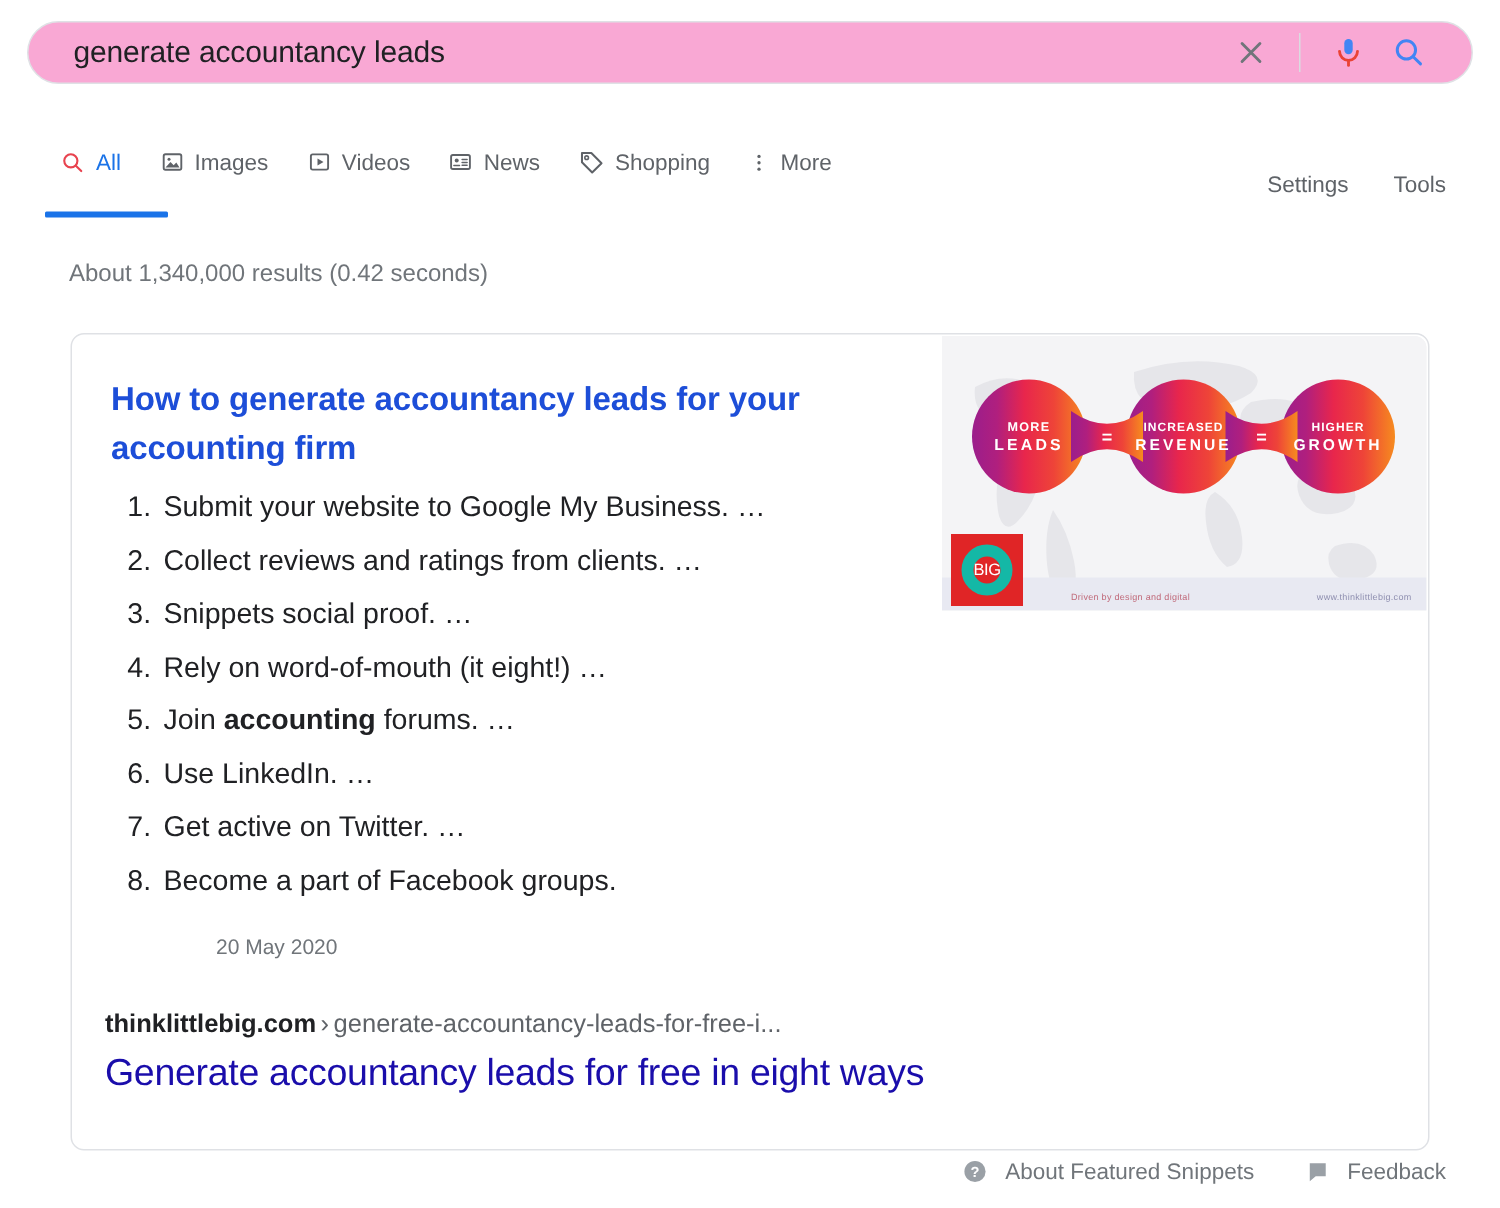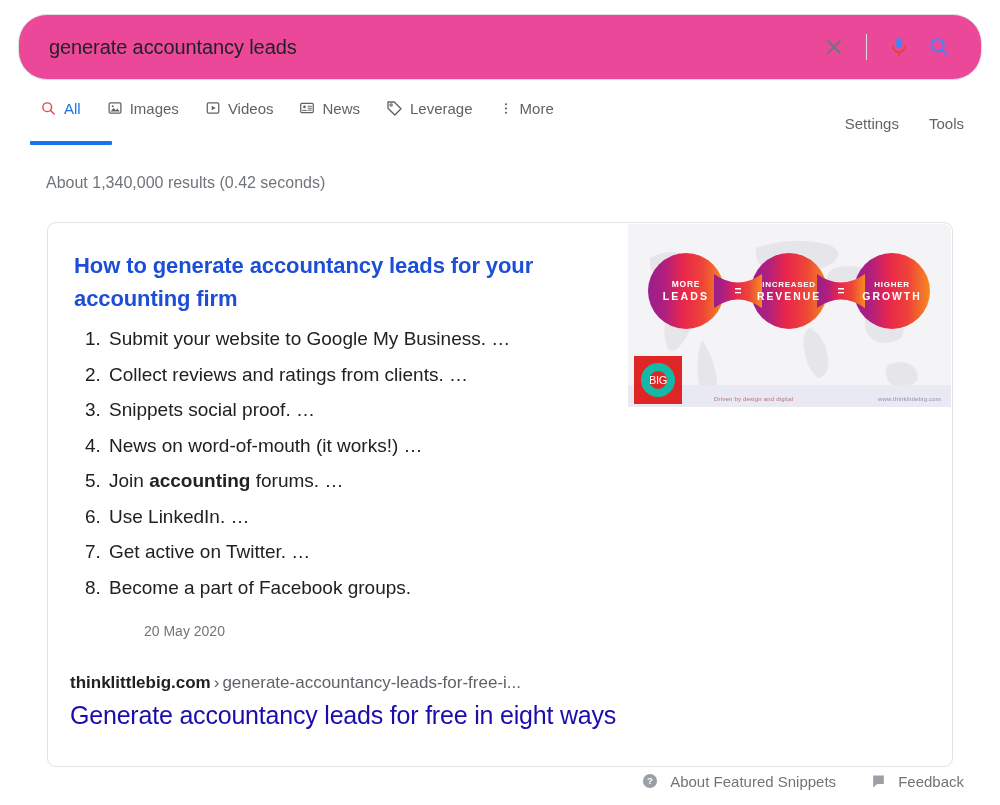--- a/index.html
+++ b/index.html
@@ -8,23 +8,23 @@
     width: 1000px; height: 805px;
     background: #ffffff;
     font-family: "Liberation Sans", sans-serif;
     -webkit-font-smoothing: antialiased;
   }
   .page { position: relative; width: 1000px; height: 805px; overflow: hidden; background:#fff; }
 
   
   .searchbar {
     position: absolute; left: 18px; top: 14px;
-    width: 964px; height: 66px;
+    width: 964px; height: 42px;
     border: 1px solid #dfe1e5; border-radius: 29px;
-    background: #ec4899; display: flex; align-items: center;
+    background: #f9a8d4; display: flex; align-items: center;
   }
   .search-input {
     border: none; outline: none; background: transparent;
     flex: 1; margin-left: 28px; margin-right: 10px;
     font-family: "Liberation Sans", sans-serif;
     font-size: 20px; color: #202124; letter-spacing: -0.1px;
   }
   .sb-actions { display: flex; align-items: center; height: 100%; padding-right: 22px; }
   .sb-btn {
     display: flex; align-items: center; justify-content: center;
@@ -207,21 +207,21 @@
         <span>News</span>
       </div>
 
       <div class="tab">
         <span class="ticon">
           <svg width="17" height="17" viewBox="0 0 24 24">
             <path d="M11.6 2.8 L21.2 12.4 L12.4 21.2 L2.8 11.6 L2.8 2.8 Z" stroke="#5f6368" stroke-width="1.9" fill="none" stroke-linejoin="round"></path>
             <circle cx="7.2" cy="7.2" r="1.7" stroke="#5f6368" stroke-width="1.5" fill="none"></circle>
           </svg>
         </span>
-        <span>Leverage</span>
+        <span>Shopping</span>
       </div>
 
       <div class="tab">
         <span class="ticon">
           <svg width="14" height="17" viewBox="0 0 10 24">
             <circle cx="5" cy="6" r="1.55" fill="#5f6368"></circle>
             <circle cx="5" cy="12" r="1.55" fill="#5f6368"></circle>
             <circle cx="5" cy="18" r="1.55" fill="#5f6368"></circle>
           </svg>
         </span>
@@ -294,21 +294,21 @@
     </div>
 
     <div class="card-head">
       <h2 class="snippet-title">How to generate accountancy leads for your accounting firm</h2>
     </div>
 
     <ol class="snippet-list">
       <li>Submit your website to Google My Business. …</li>
       <li>Collect reviews and ratings from clients. …</li>
       <li>Snippets social proof. …</li>
-      <li>News on word-of-mouth (it works!) …</li>
+      <li>Rely on word-of-mouth (it eight!) …</li>
       <li>Join <b>accounting</b> forums. …</li>
       <li>Use LinkedIn. …</li>
       <li>Get active on Twitter. …</li>
       <li>Become a part of Facebook groups.</li>
     </ol>
 
     <div class="snippet-date">20 May 2020</div>
 
     <div class="breadcrumb">
       <span class="domainname">thinklittlebig.com</span><span class="sep">›</span><span>generate-accountancy-leads-for-free-i...</span>

